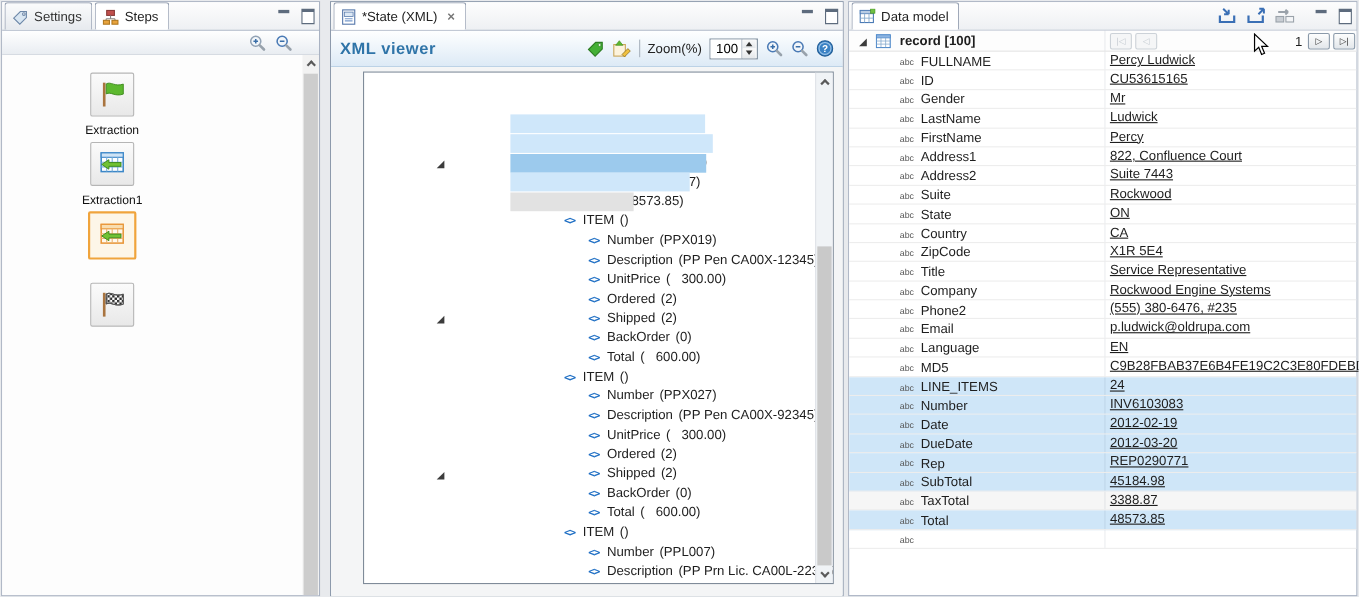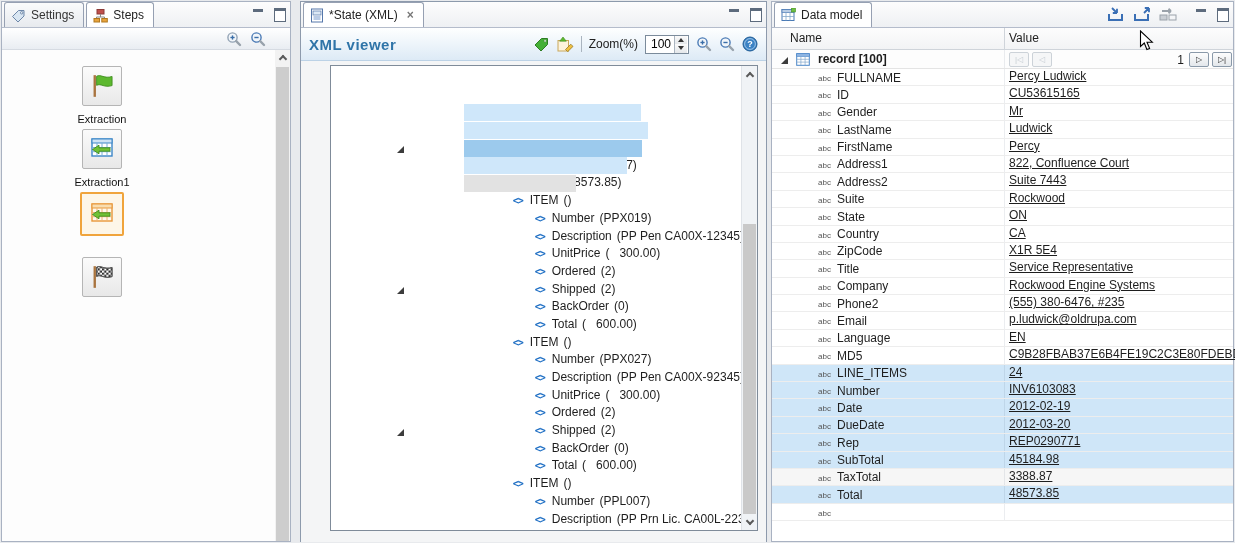--- a/index.html
+++ b/index.html
@@ -506,24 +506,20 @@
             <rect x="10" y="9" width="7" height="5" fill="none" stroke="#9aa2aa"></rect>
           </svg>
       </span>
     </div>
     <div class="winbtns">
       <span class="wbtn wbtn-min"></span>
       <span class="wbtn wbtn-max"></span>
     </div>
   </div>
 
-  <div class="dmhead">
-    <span class="hname">Name</span>
-    <span class="hvalue">Value</span>
-  </div>
 
   <div class="dmbody">
     <div class="recrow">
       <span class="rectri"></span>
       <span class="recicon ico">
         <svg width="14" height="13" viewBox="0 0 14 13">
             <rect x=".7" y=".7" width="12.6" height="11.6" fill="#fff" stroke="#4a86c8"></rect>
             <rect x=".7" y=".7" width="12.6" height="2.8" fill="#8db4e2" stroke="#4a86c8" stroke-width=".6"></rect>
             <path d="M4.9 3.5 L4.9 12 M9.1 3.5 L9.1 12 M.7 6.3 L13.3 6.3 M.7 9.1 L13.3 9.1" stroke="#84a8cc" stroke-width=".7"></path>
           </svg>

